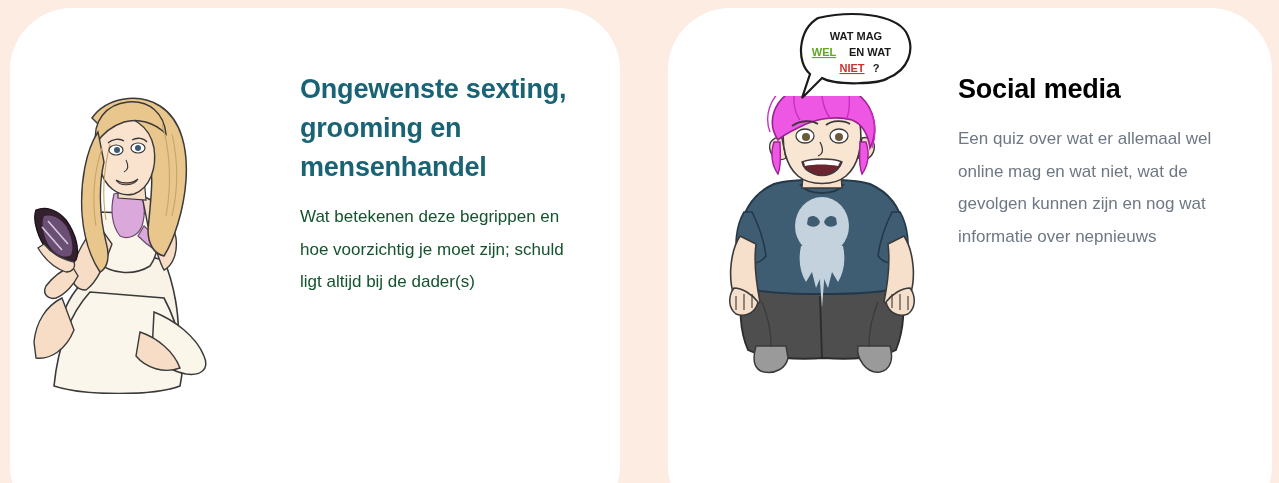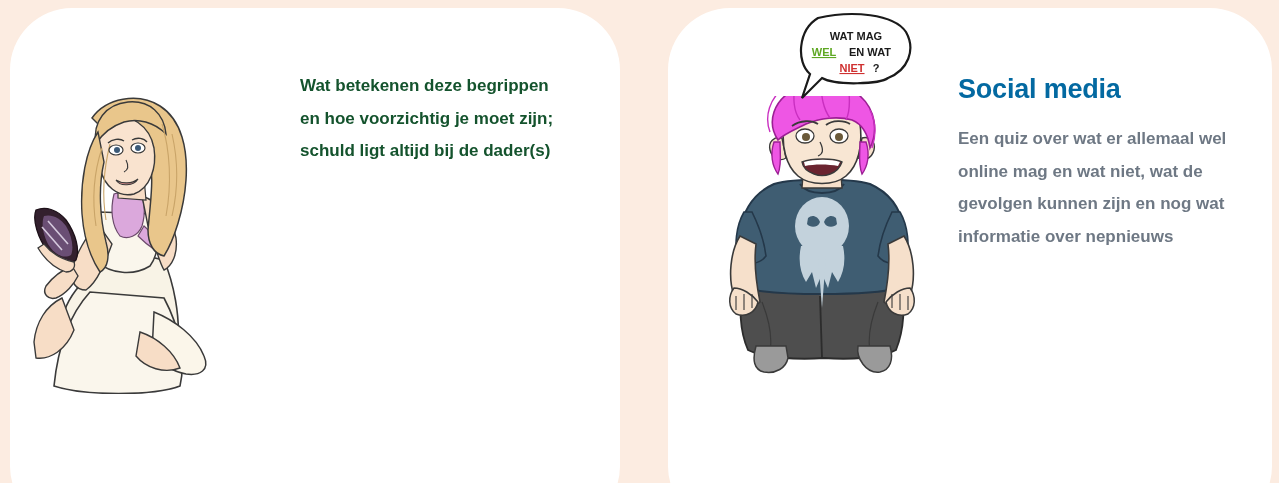--- a/index.html
+++ b/index.html
@@ -59,21 +59,20 @@
     font-weight: bold;
     color: #1a6374;
     letter-spacing: -0.2px;
   }
   .card-body {
     margin: 0;
     font-size: 17px;
     line-height: 32.5px;
     color: #6e7884;
     max-width: 268px;
-    font-weight: bold;
   }
   .card-2 .card-body { max-width: 272px; }
 
   
   .illu1 { position: absolute; left: 4px; top: 76px; }
   .illu2 { position: absolute; left: 32px; top: 88px; }
 
   .svg-illu { display: block; }
 </style>
 </head>
@@ -130,20 +129,21 @@
         <circle cx="103" cy="66" r="3" fill="#3c5a78"></circle>
         <circle cx="124" cy="64" r="3" fill="#3c5a78"></circle>
         <path d="M94 59 C98 55 106 54 110 57 M118 56 C123 53 130 54 133 58" stroke="#3a3a3a" stroke-width="1.3" fill="none"></path>
 
         <path d="M112 76 C115 82 114 86 110 88" stroke="#3a3a3a" stroke-width="1.1" fill="none"></path>
         <path d="M102 96 C108 100 118 100 124 95 C120 102 106 103 102 96 Z" fill="#e2918f" stroke="#3a3a3a" stroke-width="1.1"></path>
       </svg>
     </div>
 
     <div class="card-text">
+      <h2 class="card-title" style="color: rgb(26, 99, 116);">Ongewenste sexting, grooming en mensenhandel</h2>
       <p class="card-body" style="color: #14532d;">Wat betekenen deze begrippen en hoe voorzichtig je moet zijn; schuld ligt altijd bij de dader(s)</p>
     </div>
   </div>
 
   <div class="card card-2" style="background: rgb(255, 255, 255);">
 
     <div class="card-illustration">
       <svg class="svg-illu illu2" width="250" height="300" viewBox="0 0 250 300">
 
         <path d="M44 186 C38 210 40 236 48 254 C64 262 98 264 124 262 C150 264 182 262 196 254 C204 234 206 208 200 186 Z" fill="#4e4e4e" stroke="#2c2c2c" stroke-width="1.8"></path>
@@ -205,18 +205,18 @@
         <path d="M22 6 C56 -2 98 2 110 20 C120 38 112 58 92 66 C84 72 40 74 26 66 L6 86 L14 62 C0 50 2 18 22 6 Z" fill="#ffffff" stroke="#1a1a1a" stroke-width="2.2"></path>
         <text x="60" y="28" text-anchor="middle" font-family="'Liberation Sans', sans-serif" font-size="11" font-weight="bold" fill="#1a1a1a">WAT MAG</text>
         <text x="28" y="44" text-anchor="middle" font-family="'Liberation Sans', sans-serif" font-size="11" font-weight="bold" fill="#5ea822" text-decoration="underline">WEL</text>
         <text x="74" y="44" text-anchor="middle" font-family="'Liberation Sans', sans-serif" font-size="11" font-weight="bold" fill="#1a1a1a">EN WAT</text>
         <text x="56" y="60" text-anchor="middle" font-family="'Liberation Sans', sans-serif" font-size="11" font-weight="bold" fill="#cf3030" text-decoration="underline">NIET</text>
         <text x="80" y="60" text-anchor="middle" font-family="'Liberation Sans', sans-serif" font-size="11" font-weight="bold" fill="#1a1a1a">?</text>
       </svg>
     </div>
 
     <div class="card-text">
-      <h2 class="card-title" style="color: #0369a1;">Social media</h2>
+      <h2 class="card-title" style="color: #000000;">Social media</h2>
       <p class="card-body" style="color: rgb(110, 120, 132);">Een quiz over wat er allemaal wel online mag en wat niet, wat de gevolgen kunnen zijn en nog wat informatie over nepnieuws</p>
     </div>
   </div>
 
 </div>
 
 </body></html>

